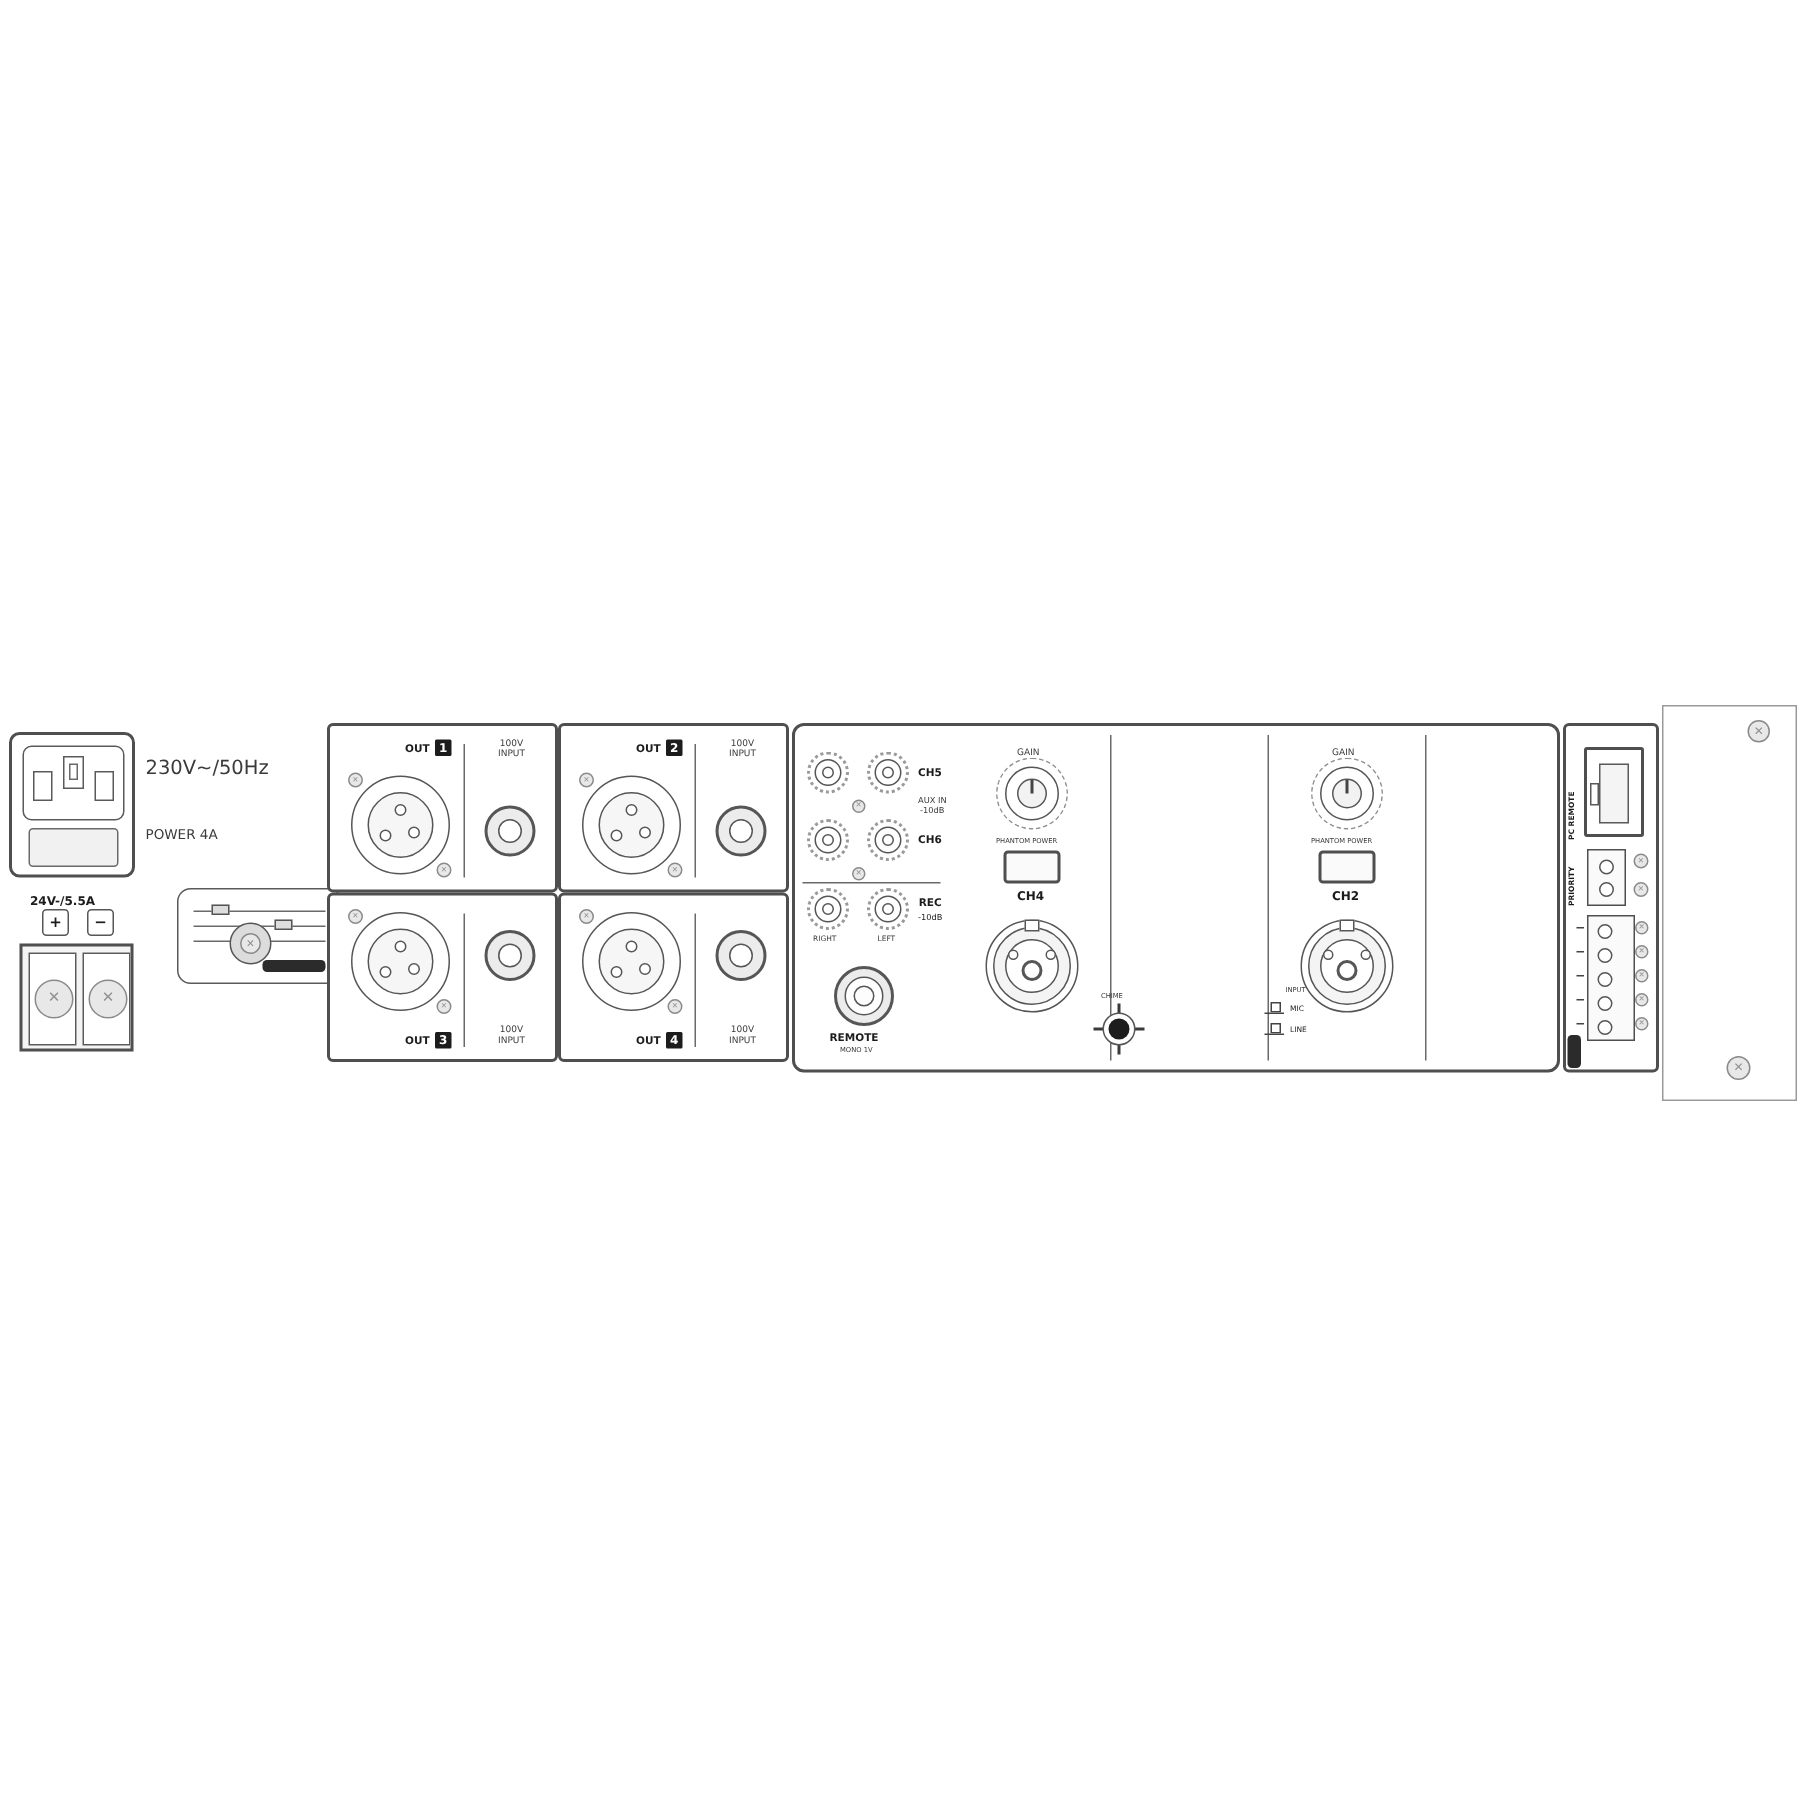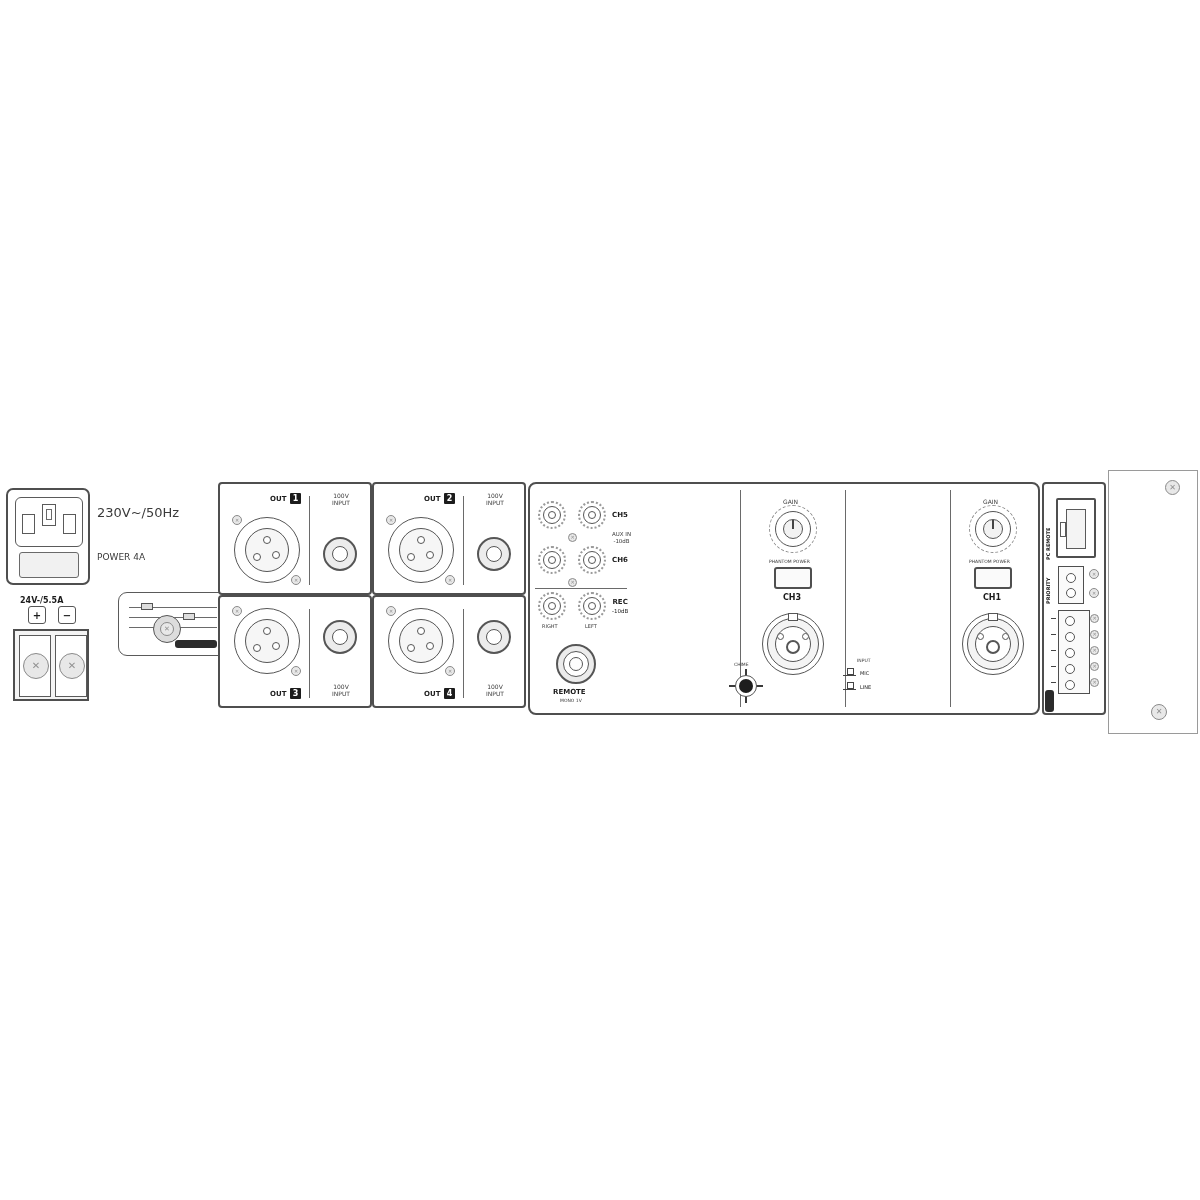--- a/index.html
+++ b/index.html
@@ -185,57 +185,57 @@
   <div class="abs circ" style="left:556px;top:644px;width:40px;height:40px;border-width:2px;background:#ececec"></div>
   <div class="abs circ" style="left:563px;top:651px;width:26px;height:26px;background:#fff"></div>
   <div class="abs circ" style="left:569px;top:657px;width:14px;height:14px;background:#fdfdfd"></div>
   <div class="t b" style="left:553px;top:688px;font-size:7px">REMOTE</div>
   <div class="t" style="left:560px;top:698px;font-size:4.5px">MONO 1V</div>
 
   <div class="abs vline" style="left:740px;top:490px;width:1.3px;height:217px"></div>
   <div class="abs vline" style="left:845px;top:490px;width:1.3px;height:217px"></div>
   <div class="abs vline" style="left:950px;top:490px;width:1.3px;height:217px"></div>
 
-
-  <div class="abs" style="left:743px;top:490px;width:100px;height:217px">
+  <div class="abs" style="left:638px;top:490px;width:100px;height:217px">
     <div class="t" style="left:40px;top:8px;font-size:6px">GAIN</div>
     <div class="abs ticks" style="left:26px;top:15px;width:48px;height:48px"></div>
     <div class="abs circ" style="left:32px;top:21px;width:36px;height:36px"></div>
     <div class="abs circ" style="left:40px;top:29px;width:20px;height:20px;background:#f2f2f2"></div>
     <div class="abs" style="left:49px;top:30px;width:1.6px;height:9px;background:#444"></div>
     <div class="t" style="left:26px;top:69px;font-size:4.5px">PHANTOM POWER</div>
     <div class="abs" style="left:31px;top:77px;width:38px;height:22px;border:2px solid #4f4f4f;border-radius:3px;background:#fafafa"></div>
-    <div class="t b" style="left:40px;top:103px;font-size:8px">CH3</div>
+    <div class="t b" style="left:40px;top:103px;font-size:8px">CH4</div>
     <div class="abs circ" style="left:19px;top:123px;width:62px;height:62px"></div>
     <div class="abs circ" style="left:24px;top:128px;width:52px;height:52px;background:#f4f4f4"></div>
     <div class="abs" style="left:45px;top:123px;width:10px;height:8px;border:1.4px solid #565656;background:#fff"></div>
     <div class="abs circ" style="left:32px;top:136px;width:36px;height:36px;background:#fff"></div>
     <div class="abs dot" style="left:34px;top:143px;width:7px;height:7px"></div>
     <div class="abs dot" style="left:59px;top:143px;width:7px;height:7px"></div>
     <div class="abs circ" style="left:43px;top:150px;width:14px;height:14px;border-width:2px"></div>
   </div>
 
 
-  <div class="abs" style="left:943px;top:490px;width:100px;height:217px">
+  <div class="abs" style="left:848px;top:490px;width:100px;height:217px">
     <div class="t" style="left:40px;top:8px;font-size:6px">GAIN</div>
     <div class="abs ticks" style="left:26px;top:15px;width:48px;height:48px"></div>
     <div class="abs circ" style="left:32px;top:21px;width:36px;height:36px"></div>
     <div class="abs circ" style="left:40px;top:29px;width:20px;height:20px;background:#f2f2f2"></div>
     <div class="abs" style="left:49px;top:30px;width:1.6px;height:9px;background:#444"></div>
     <div class="t" style="left:26px;top:69px;font-size:4.5px">PHANTOM POWER</div>
     <div class="abs" style="left:31px;top:77px;width:38px;height:22px;border:2px solid #4f4f4f;border-radius:3px;background:#fafafa"></div>
-    <div class="t b" style="left:40px;top:103px;font-size:8px">CH1</div>
+    <div class="t b" style="left:40px;top:103px;font-size:8px">CH2</div>
     <div class="abs circ" style="left:19px;top:123px;width:62px;height:62px"></div>
     <div class="abs circ" style="left:24px;top:128px;width:52px;height:52px;background:#f4f4f4"></div>
     <div class="abs" style="left:45px;top:123px;width:10px;height:8px;border:1.4px solid #565656;background:#fff"></div>
     <div class="abs circ" style="left:32px;top:136px;width:36px;height:36px;background:#fff"></div>
     <div class="abs dot" style="left:34px;top:143px;width:7px;height:7px"></div>
     <div class="abs dot" style="left:59px;top:143px;width:7px;height:7px"></div>
     <div class="abs circ" style="left:43px;top:150px;width:14px;height:14px;border-width:2px"></div>
   </div>
+
 
   <div class="t" style="left:734px;top:662px;font-size:4.5px">CHIME</div>
   <div class="abs" style="left:729px;top:685px;width:34px;height:1.6px;background:#3a3a3a"></div>
   <div class="abs" style="left:745px;top:669px;width:1.6px;height:34px;background:#3a3a3a"></div>
   <div class="abs circ" style="left:735px;top:675px;width:22px;height:22px"></div>
   <div class="abs" style="left:739px;top:679px;width:14px;height:14px;background:#1d1d1d;border-radius:50%"></div>
 
   <div class="abs" style="left:843px;top:658px;width:62px;height:44px">
     <div class="t" style="left:14px;top:0;font-size:4.5px">INPUT</div>
     <div class="abs" style="left:0;top:12px;display:flex;align-items:center;gap:4px">

